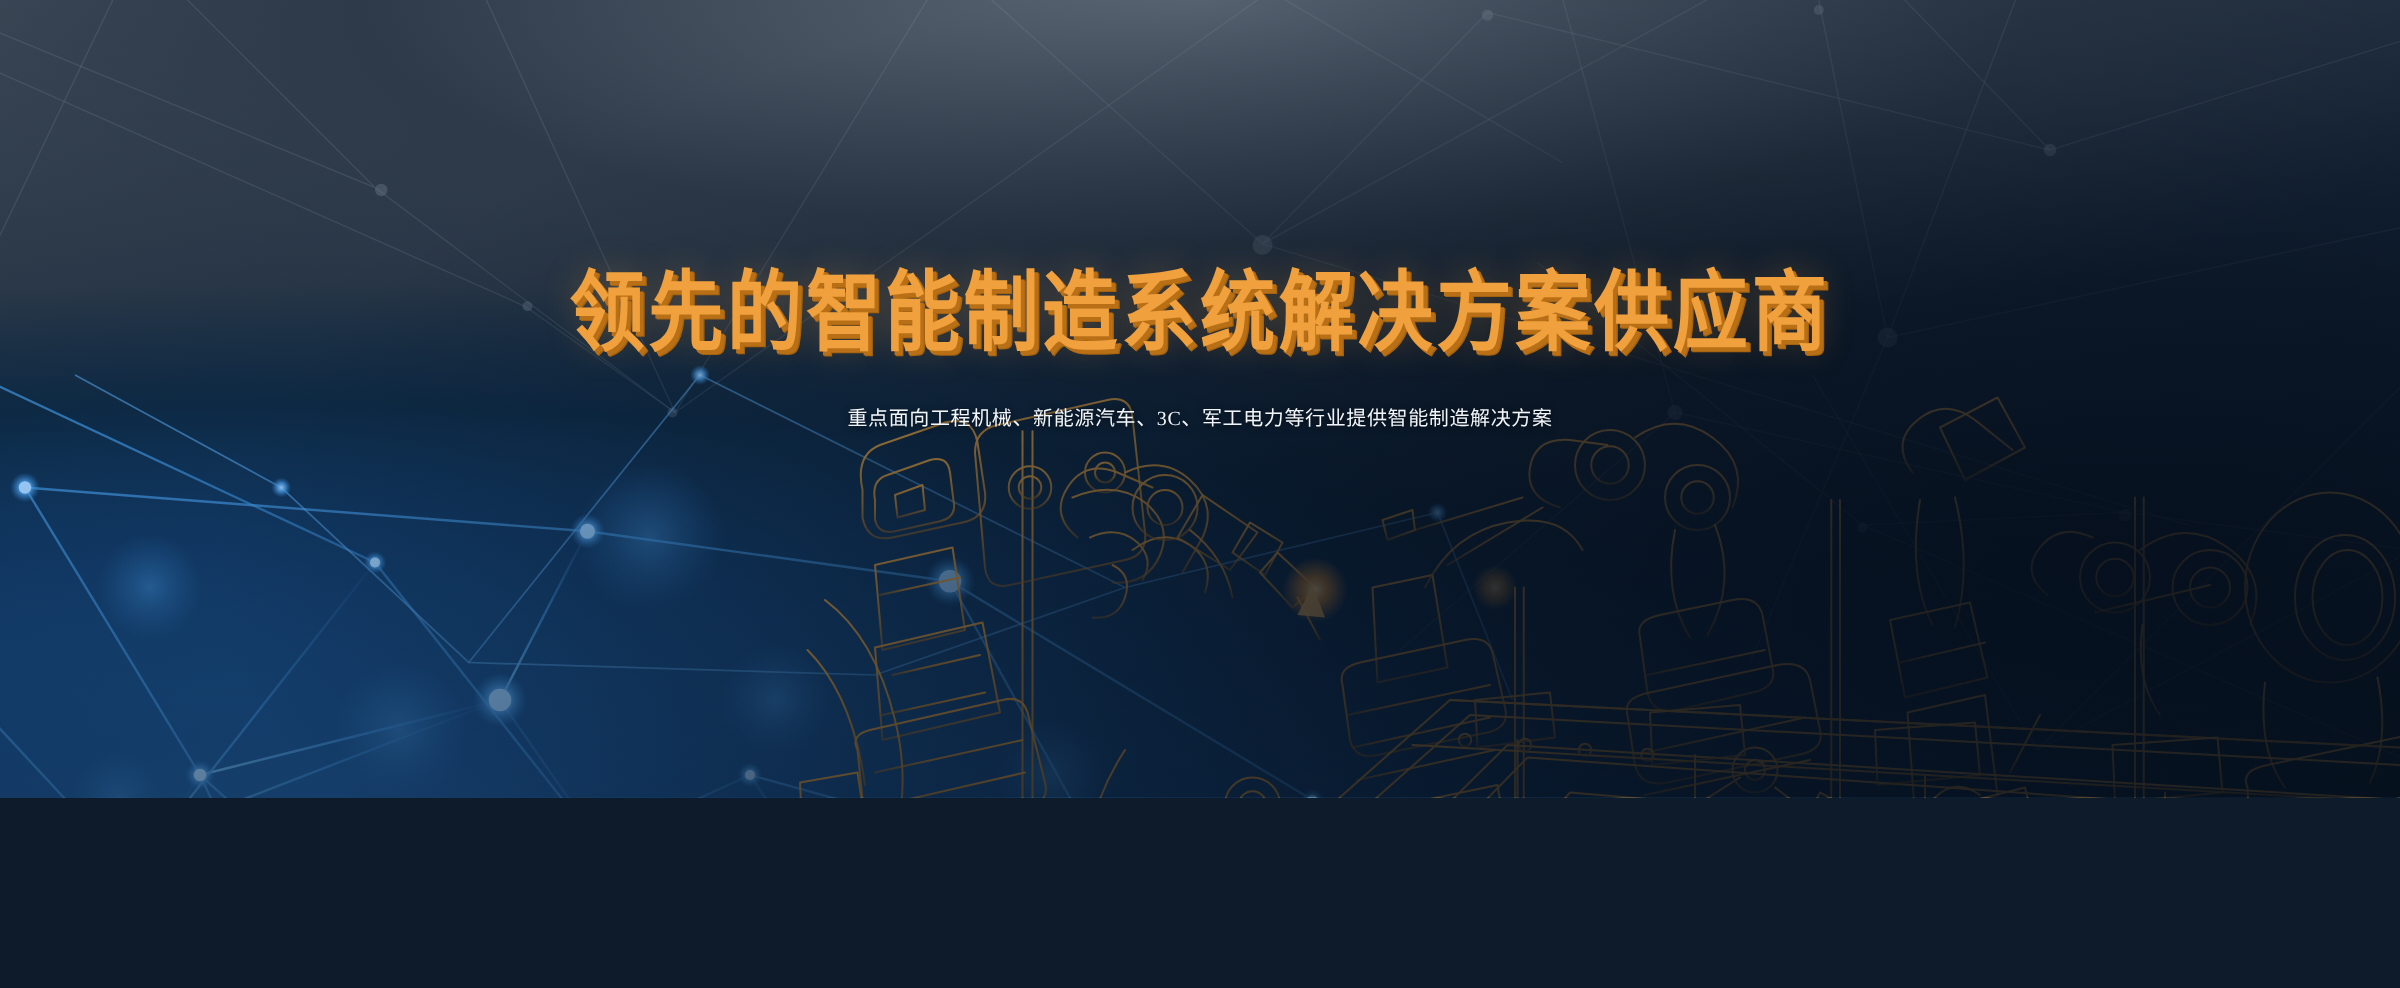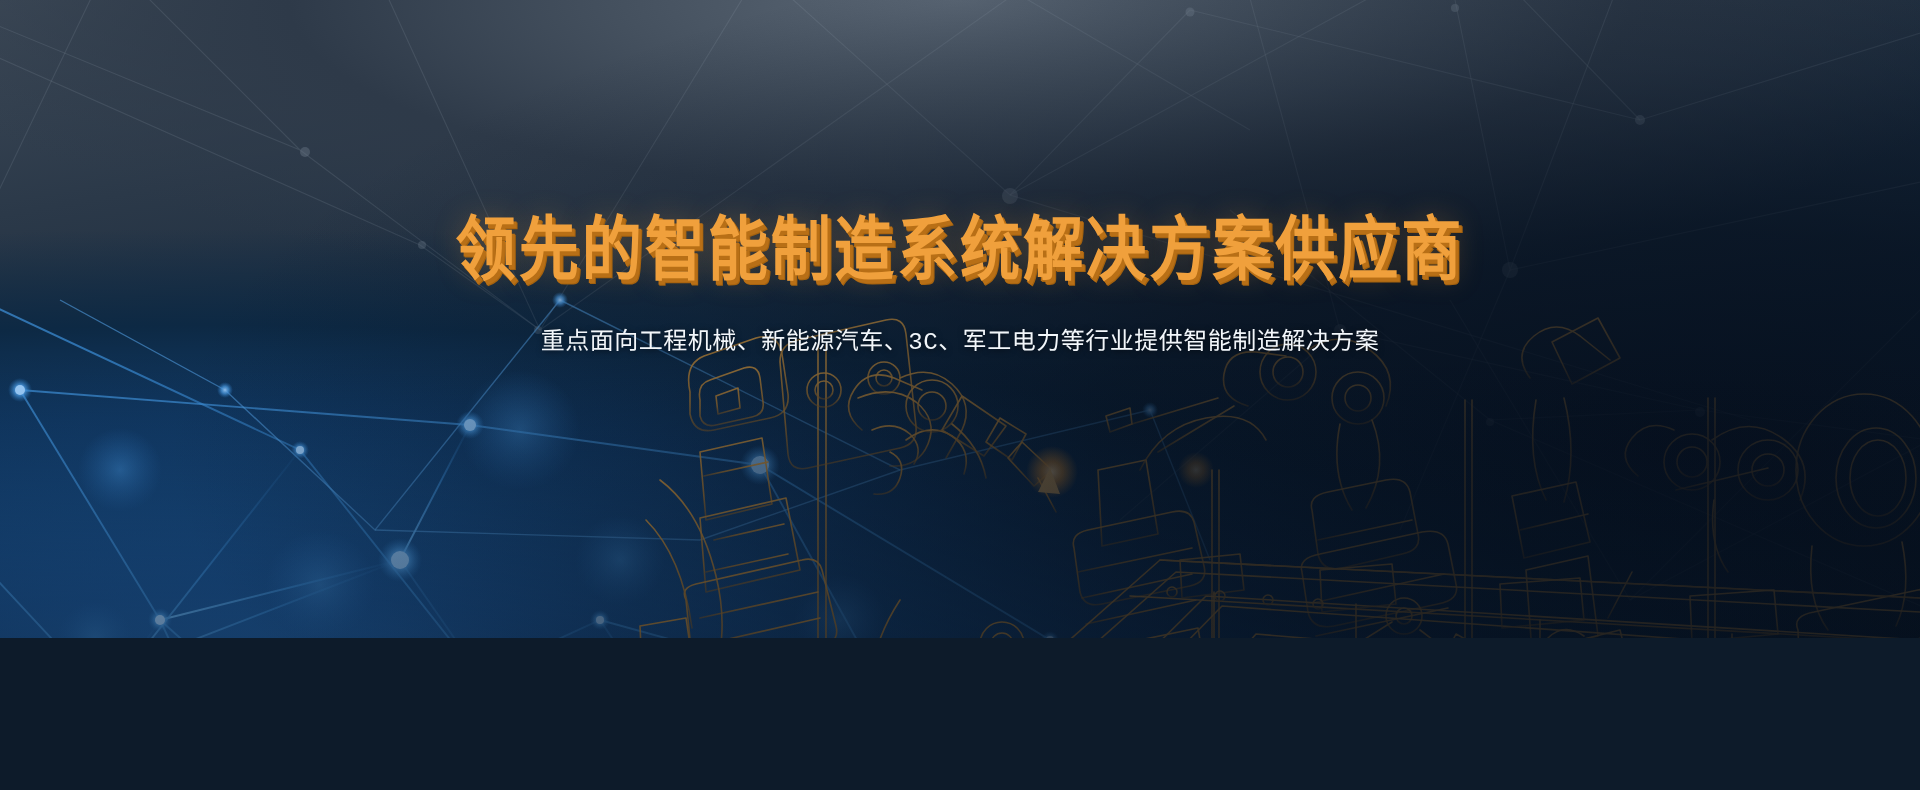--- a/index.html
+++ b/index.html
@@ -57,22 +57,22 @@
     text-shadow:
        3px 3px 0 #b86f16,
        4px 4px 0 #a4620f,
        0 0 26px rgba(240,160,60,0.28);
     transform:scaleY(1.14) scaleX(0.97);
     transform-origin:center top;
     white-space:nowrap;
   }
   .subhead {
     margin-top:40px;
-    font-family:Liberation Mono, monospace;
-    font-size:24px;
+    font-family:Liberation Serif, serif;
+    font-size:16px;
     font-weight:500;
     color:#f2f6fa;
     letter-spacing:.5px;
     text-shadow:0 1px 6px rgba(0,0,0,.65);
     white-space:nowrap;
   }
 </style>
 </head>
 <body>
 

